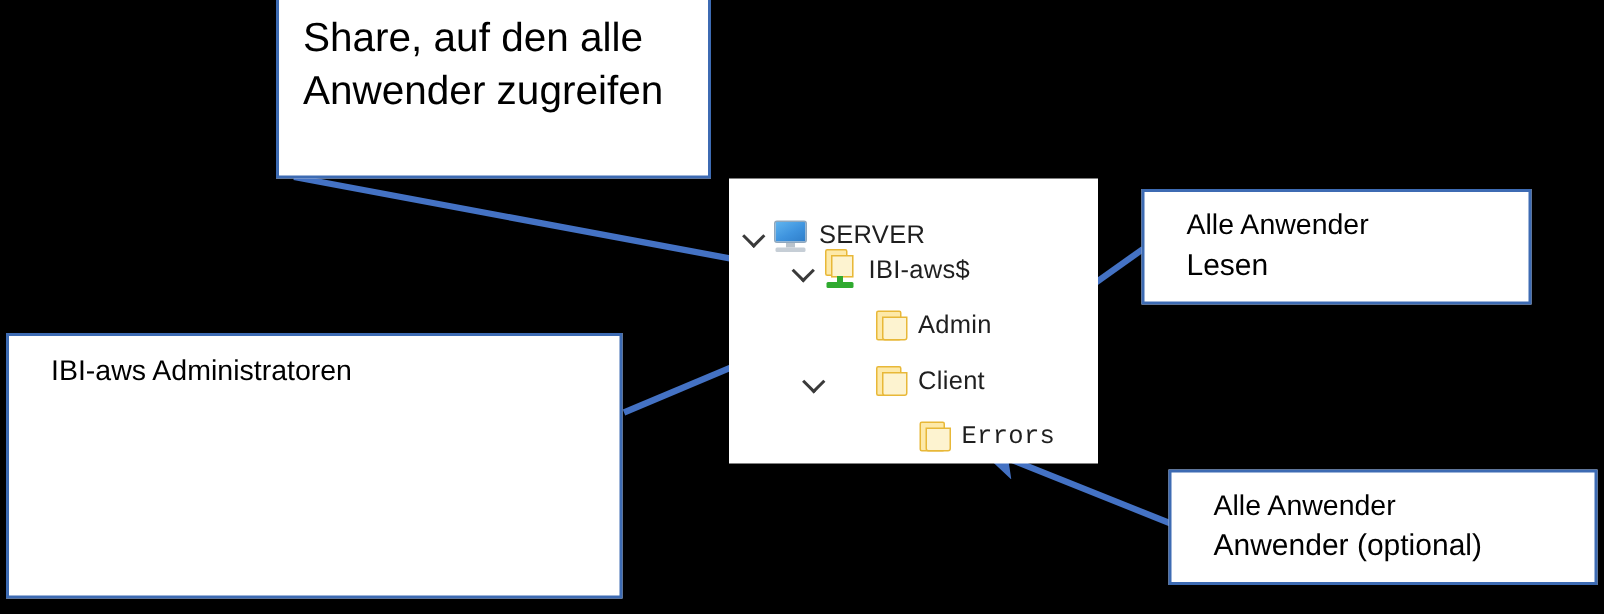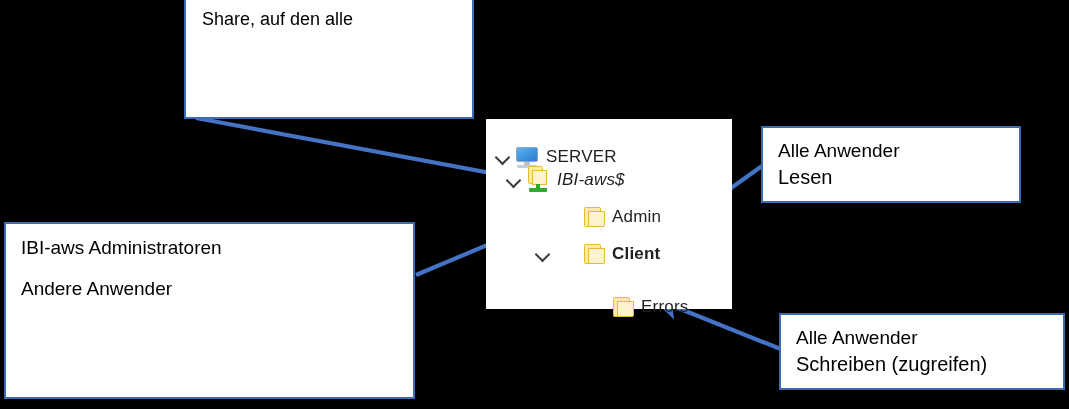--- a/index.html
+++ b/index.html
@@ -22,30 +22,30 @@
     display:flex;
     flex-direction:column;
     justify-content:center;
   }
   .callout .line{
     white-space:nowrap;
     line-height:1.30;
   }
   .big{font-size:20px;}
   .small{font-size:19px;}
-  .pad{padding-left:15px;padding-right:10px;}
+  .pad{padding-left:28px;padding-right:10px;}
 
   
   #box-share{
     left:184px;top:-2px;width:290px;height:121px;
     border-top-color:#3d6bb3;
     justify-content:flex-start;
     padding-top:8px;
   }
-  #box-share .line{font-size:18px;padding-left:16px;}
+  #box-share .line{font-size:27px;padding-left:16px;}
 
   
   #box-admins{
     left:4px;top:222px;width:411px;height:177px;
     justify-content:flex-start;padding-top:12px;
   }
   #box-admins .grp{margin-bottom:16px;}
 
   
   #box-read{
@@ -155,83 +155,83 @@
     </marker>
   </defs>
   <line x1="196" y1="118" x2="528" y2="180" stroke="#4472c4" stroke-width="4.2" marker-end="url(#ah)"></line>
   <line x1="416" y1="275" x2="568" y2="211" stroke="#4472c4" stroke-width="4.2" marker-end="url(#ah)"></line>
   <line x1="762" y1="166" x2="644" y2="250" stroke="#4472c4" stroke-width="4.2" marker-end="url(#ah)"></line>
   <line x1="783" y1="350" x2="653" y2="298" stroke="#4472c4" stroke-width="4.2" marker-end="url(#ah)"></line>
 </svg>
 
 <div class="callout" id="box-share">
   <div class="line">Share, auf den alle</div>
+  <div class="line">Anwender zugreifen</div>
 </div>
 
 <div class="callout" id="box-admins">
   <div class="grp">
     <div class="line small pad">IBI-aws Administratoren</div>
   </div>
   <div class="grp">
-    <div class="line small pad">Andere Anwender</div>
   </div>
 </div>
 
 <div class="callout" id="box-read">
   <div class="line small pad">Alle Anwender</div>
   <div class="line big pad">Lesen</div>
 </div>
 
 <div class="callout" id="box-write">
   <div class="line small pad">Alle Anwender</div>
-  <div class="line big pad">Schreiben (zugreifen)</div>
+  <div class="line big pad">Anwender (optional)</div>
 </div>
 
 <div id="tree-panel">
 
   <div class="tree-row" style="left:8px;top:23px;">
     <span class="twisty"></span>
     <span class="ico ico-monitor">
       <span class="scr"></span>
         <span class="neck"></span>
         <span class="base"></span>
     </span>
     <span class="node-label">SERVER</span>
   </div>
 
-  <div class="tree-row" style="left:19px;top:46px;font-style:italic;">
+  <div class="tree-row" style="left:41px;top:46px;">
     <span class="twisty"></span>
     <span class="ico ico-share">
       <span class="bk"></span>
         <span class="fr"></span>
         <span class="stem"></span>
         <span class="plate"></span>
     </span>
     <span class="node-label">IBI-aws$</span>
   </div>
 
   <div class="tree-row" style="left:77px;top:83px;">
     <span class="twisty" style="visibility:hidden"></span>
     <span class="ico ico-folder">
       <span class="bk"></span>
         <span class="fr"></span>
     </span>
     <span class="node-label">Admin</span>
   </div>
 
-  <div class="tree-row" style="left:48px;top:120px;font-weight:bold;">
+  <div class="tree-row" style="left:48px;top:120px;">
     <span class="twisty"></span>
     <span class="ico ico-folder" style="margin-left:29px">
       <span class="bk"></span>
         <span class="fr"></span>
     </span>
     <span class="node-label">Client</span>
   </div>
 
-  <div class="tree-row" style="left:106px;top:173px;">
+  <div class="tree-row" style="left:106px;top:157px;font-family:Liberation Mono, monospace;">
     <span class="twisty" style="visibility:hidden"></span>
     <span class="ico ico-folder">
       <span class="bk"></span>
         <span class="fr"></span>
     </span>
     <span class="node-label">Errors</span>
   </div>
 
 </div>
 

